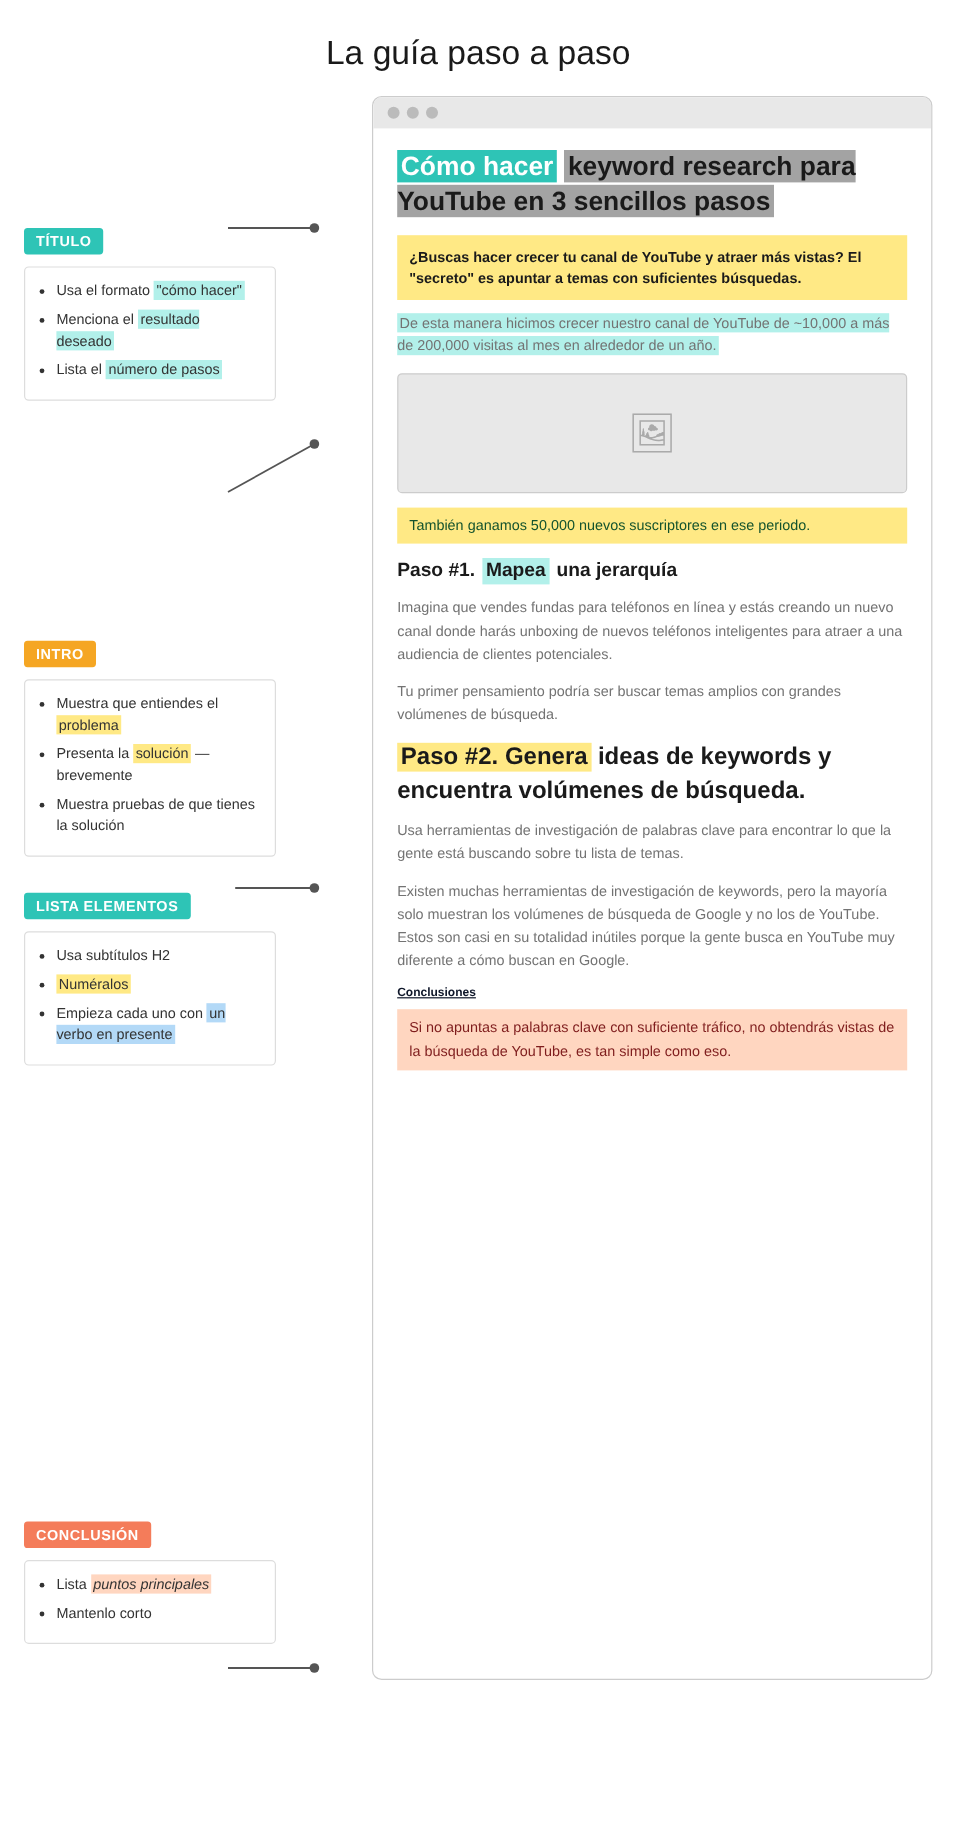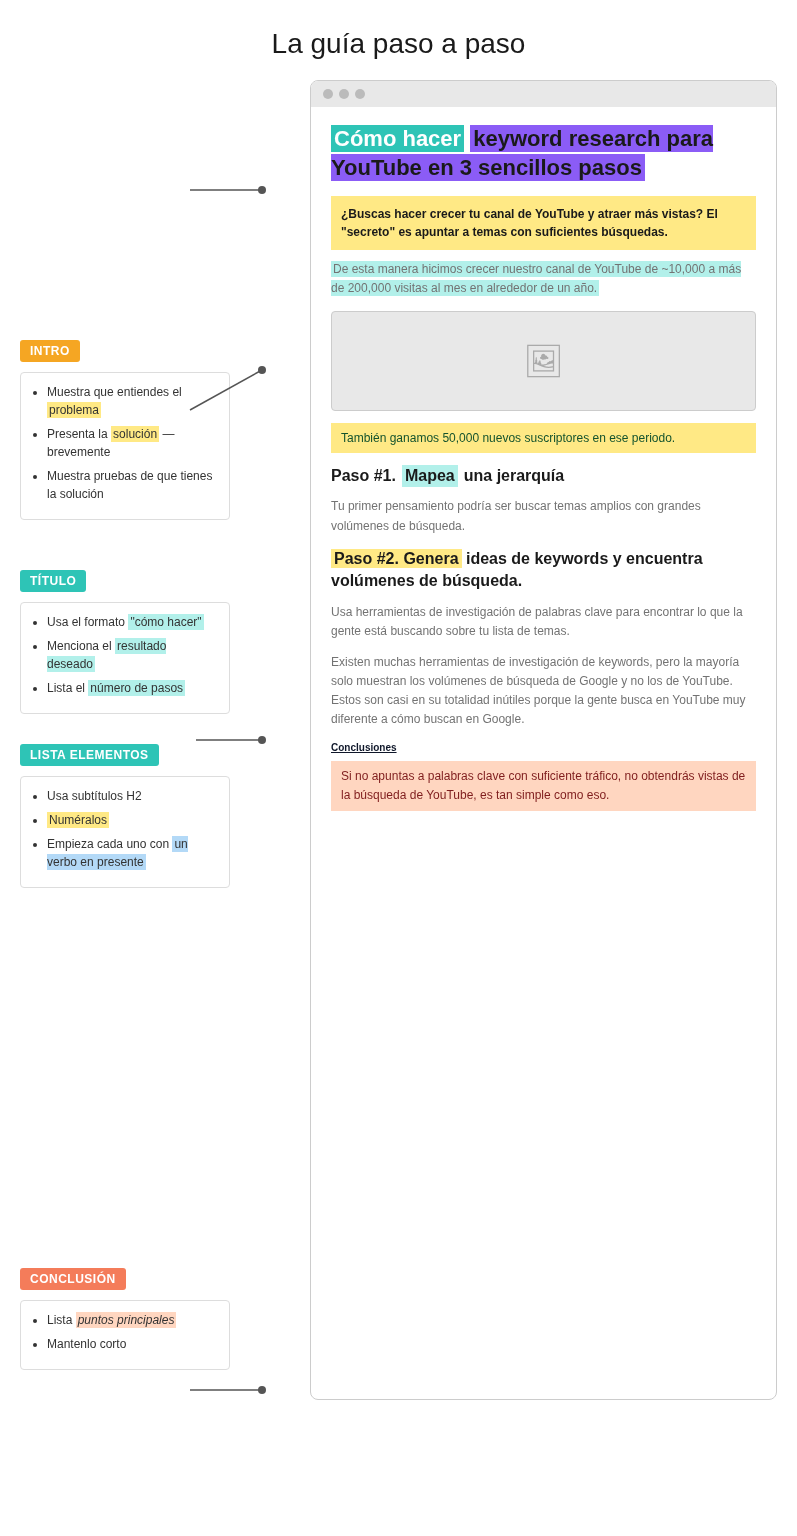--- a/index.html
+++ b/index.html
@@ -134,21 +134,21 @@
       margin-bottom: 14px;
     }
 
     .title-part-green {
       background: #2ec4b6;
       color: #fff;
       padding: 1px 3px;
     }
 
     .title-part-yellow {
-      background: #8b5cf6;
+      background: #a3a3a3;
       padding: 1px 3px;
     }
 
     
     .intro-highlight {
       background: #ffe985;
       padding: 9px 10px;
       font-size: 12px;
       font-weight: 700;
       line-height: 1.5;
@@ -213,21 +213,21 @@
       font-weight: 800;
     }
 
     .step-word-highlight {
       background: #b2f0ea;
       padding: 1px 3px;
     }
 
     
     .step2-heading {
-      font-size: 16px;
+      font-size: 20px;
       font-weight: 800;
       color: #1a1a1a;
       margin-bottom: 10px;
       line-height: 1.4;
     }
 
     
     .conclusions-heading {
       font-size: 10px;
       font-weight: 800;
@@ -286,43 +286,43 @@
     <circle class="connector-circle" cx="262" cy="290" r="4"></circle>
 
     <line class="connector-line" x1="196" y1="660" x2="262" y2="660"></line>
     <circle class="connector-circle" cx="262" cy="660" r="4"></circle>
 
     <line class="connector-line" x1="190" y1="1310" x2="262" y2="1310"></line>
     <circle class="connector-circle" cx="262" cy="1310" r="4"></circle>
   </svg>
 
   <div class="sidebar">
+
+    <div class="sidebar-section" style="margin-top: 50px;">
+      <div class="sidebar-label titulo">TÍTULO</div>
+      <div class="sidebar-box">
+        <ul>
+          <li>Usa el formato <span class="highlight-green">"cómo hacer"</span></li>
+          <li>Menciona el <span class="highlight-green">resultado deseado</span></li>
+          <li>Lista el <span class="highlight-green">número de pasos</span></li>
+        </ul>
+      </div>
+    </div>
 
     <div class="sidebar-section" style="margin-top: 200px;">
       <div class="sidebar-label intro">INTRO</div>
       <div class="sidebar-box">
         <ul>
           <li>Muestra que entiendes el <span class="highlight-yellow">problema</span></li>
           <li>Presenta la <span class="highlight-yellow">solución</span> — brevemente</li>
           <li>Muestra pruebas de que tienes la solución</li>
         </ul>
       </div>
     </div>
 
-    <div class="sidebar-section" style="margin-top: 50px;">
-      <div class="sidebar-label titulo">TÍTULO</div>
-      <div class="sidebar-box">
-        <ul>
-          <li>Usa el formato <span class="highlight-green">"cómo hacer"</span></li>
-          <li>Menciona el <span class="highlight-green">resultado deseado</span></li>
-          <li>Lista el <span class="highlight-green">número de pasos</span></li>
-        </ul>
-      </div>
-    </div>
-
     <div class="sidebar-section" style="">
       <div class="sidebar-label lista">LISTA ELEMENTOS</div>
       <div class="sidebar-box">
         <ul>
           <li>Usa subtítulos H2</li>
           <li><span class="highlight-yellow">Numéralos</span></li>
           <li>Empieza cada uno con <span class="highlight-blue">un verbo en presente</span></li>
         </ul>
       </div>
     </div>
@@ -367,20 +367,21 @@
       </div>
 
       <div class="quote-highlight">También ganamos 50,000 nuevos suscriptores en ese periodo.</div>
 
       <div class="step-heading" style="margin-top: 10px;">
         <span class="step-num">Paso #1.</span>
         <span class="step-word-highlight">Mapea</span>
         <span>una jerarquía</span>
       </div>
 
+      <p class="article-para">Imagina que vendes fundas para teléfonos en línea y estás creando un nuevo canal donde harás unboxing de nuevos teléfonos inteligentes para atraer a una audiencia de clientes potenciales.</p>
       <p class="article-para">Tu primer pensamiento podría ser buscar temas amplios con grandes volúmenes de búsqueda.</p>
 
       <div class="step2-heading">
         <span style="background:#ffe985; padding:1px 3px;"><span>Paso #2.</span>  <span>Genera</span></span>
         <span> ideas de keywords y encuentra volúmenes de búsqueda.</span>
       </div>
 
       <p class="article-para">Usa herramientas de investigación de palabras clave para encontrar lo que la gente está buscando sobre tu lista de temas.</p>
       <p class="article-para">Existen muchas herramientas de investigación de keywords, pero la mayoría solo muestran los volúmenes de búsqueda de Google y no los de YouTube. Estos son casi en su totalidad inútiles porque la gente busca en YouTube muy diferente a cómo buscan en Google.</p>
 

